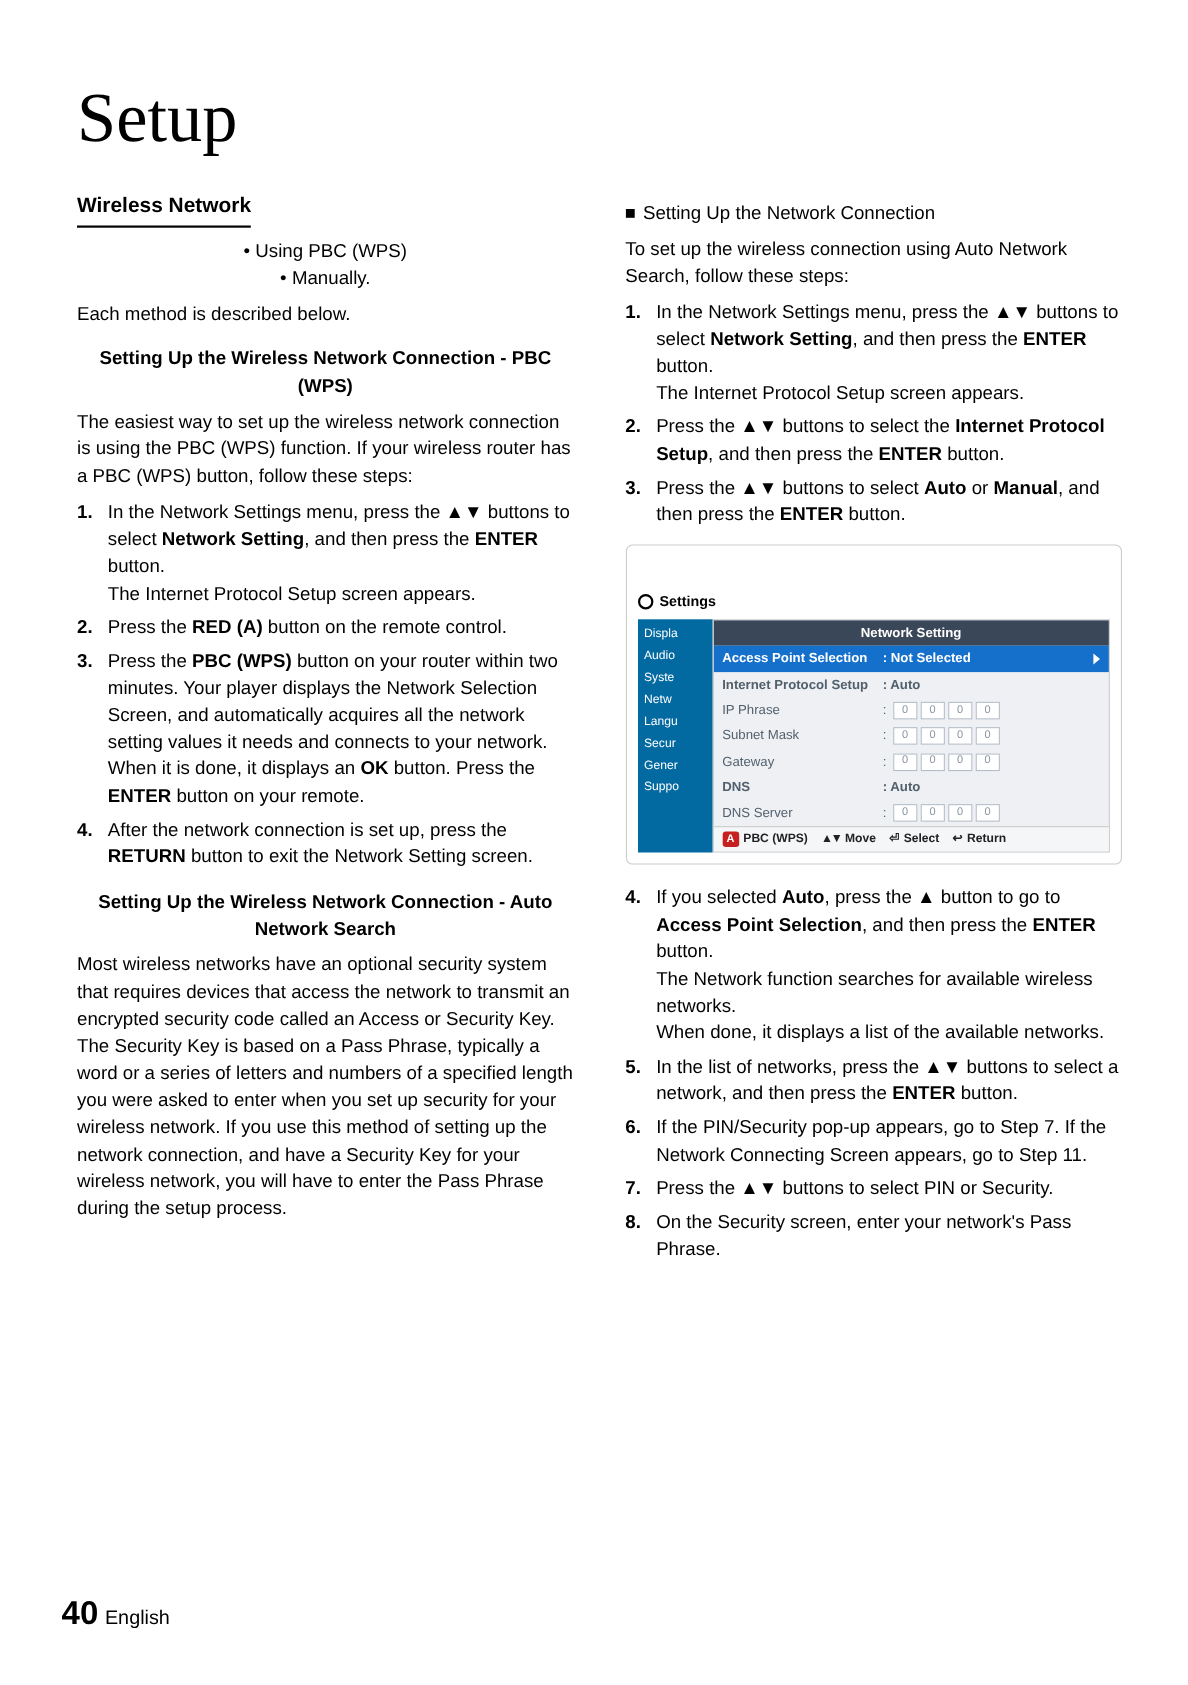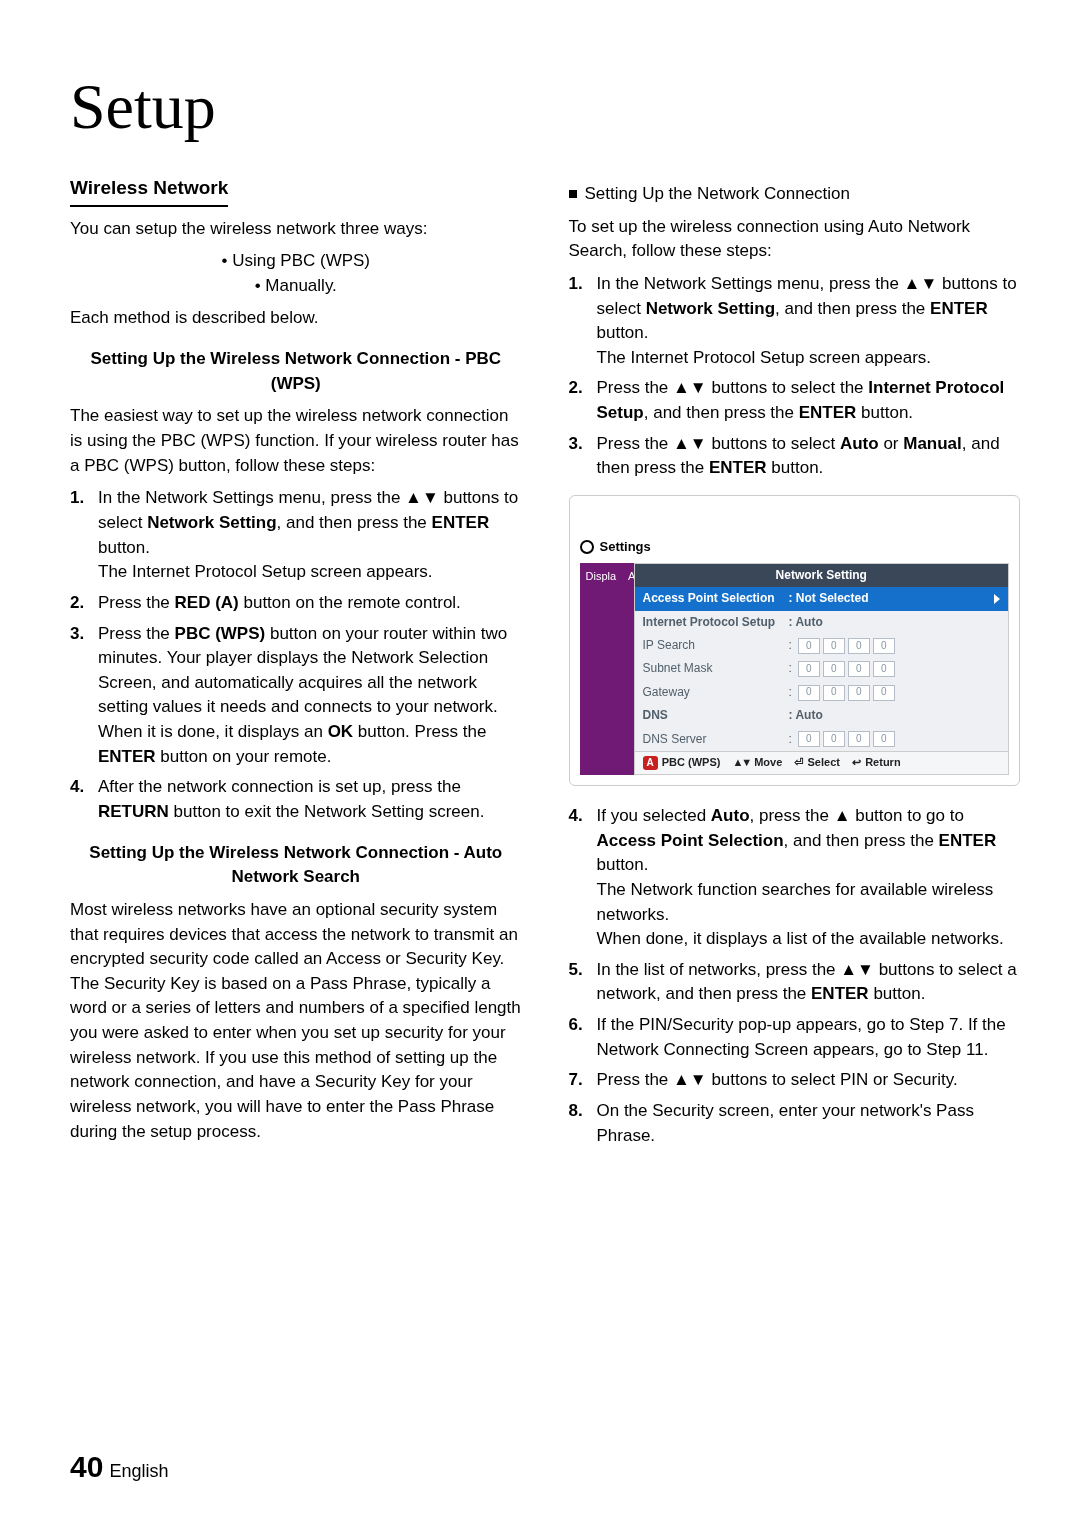--- a/index.html
+++ b/index.html
@@ -17,49 +17,48 @@
   .section-title { font-weight: bold; margin-top: 16px; margin-bottom: 6px; font-size: 17px; text-align: center; }
   .num-list { list-style: none; counter-reset: n; }
   .num-list li { display: flex; margin: 6px 0; }
   .num-list li .num { font-weight: bold; min-width: 28px; }
   .num-list li .body { flex: 1; }
   .sq { display:inline-block; width:8px; height:8px; background:#000; margin-right:8px; vertical-align:1px;}
   .settings-img { border: 1px solid #ccc; border-radius: 6px; padding: 10px; background:#fff; margin: 14px 0 18px 0; font-size: 12px; }
   .si-top { display:flex; align-items:center; gap:6px; font-weight:bold; margin-bottom:6px; font-size:13px;margin-top:32px; }
   .gear { display:inline-block; width:14px; height:14px; border:2px solid #000; border-radius:50%; position:relative; }
   .si-body { display:flex; }
-  .si-side { background:#701a75; color:#fff; padding:4px 0; width:54px; display:flex; flex-direction:row; }
+  .si-side { background:#0369a1; color:#fff; padding:4px 0; width:68px; display:flex; flex-direction:column; }
   .si-side span { padding:2px 6px; font-size:11px; }
   .si-main { flex:1; background:#eef0f3; border:1px solid #ccc; }
   .si-title { background:#3a4758; color:#fff; text-align:center; padding:3px; font-weight:bold; font-size:12px; }
   .si-row { display:flex; align-items:center; padding:3px 8px; gap:6px; color:#52606d; }
   .si-row.sel { background:#1570cc; color:#fff; }
   .si-row.sel .arrow-r { width:0;height:0;border-top:5px solid transparent;border-bottom:5px solid transparent;border-left:6px solid #fff; margin-left:auto;}
   .si-row .lab { min-width: 140px; }
   .ipbox { display:inline-flex; gap:3px; }
   .ipbox span { border:1px solid #b5bec8; background:#fff; width:22px; height:16px; display:flex; align-items:center; justify-content:center; font-size:10px; color:#8a96a3;}
   .si-foot { display:flex; gap:12px; font-weight:bold; padding:3px 8px; font-size:11px; color:#222; border-top:1px solid #ccc; background:#f4f6f8; align-items:center; overflow:hidden;}
   .btn-a { background:#c62020; color:#fff; border-radius:3px; padding:0 4px; font-size:10px; }
   .foot-seg { display:inline-flex; align-items:center; gap:4px; }
   .updn { letter-spacing:-2px; }
-  .page-num { position:absolute; bottom:48px; left:70px; font-size:18px; }
+  .page-num { position:absolute; bottom:48px; left:56px; font-size:18px; }
   .page-num .pn { font-size:30px; font-weight:bold; margin-right:6px; }
   .page { position:relative; height:1532px; }
 </style>
 </head>
 <body>
 
 <div class="page">
   <div class="title">Setup</div>
 
   <div class="columns">
 
     <div class="col">
       <div class="subheading-box"><span class="subheading">Wireless Network</span></div>
-      <p class="para">You can setup the wireless network three ways:</p>
       <ul class="bullets">
         <li>Using PBC (WPS)</li>
         <li>Manually.</li>
       </ul>
       <p class="para">Each method is described below.</p>
 
       <p class="section-title">Setting Up the Wireless Network Connection - PBC (WPS)</p>
       <p class="para">The easiest way to set up the wireless network connection is using the PBC (WPS) function. If your wireless router has a PBC (WPS) button, follow these steps:</p>
 
       <ol class="num-list">
@@ -141,21 +140,21 @@
             <div class="si-row sel">
               <span class="lab bold">Access Point Selection</span>
               <span class="bold">: Not Selected</span>
               <span class="arrow-r"></span>
             </div>
             <div class="si-row">
               <span class="lab bold">Internet Protocol Setup</span>
               <span class="bold">: Auto</span>
             </div>
             <div class="si-row">
-              <span class="lab">IP Search</span>:
+              <span class="lab">IP Phrase</span>:
               <span class="ipbox">
                   <span>0</span>
                   <span>0</span>
                   <span>0</span>
                   <span>0</span>
                 </span>
             </div>
             <div class="si-row">
               <span class="lab">Subnet Mask</span>:
               <span class="ipbox">

